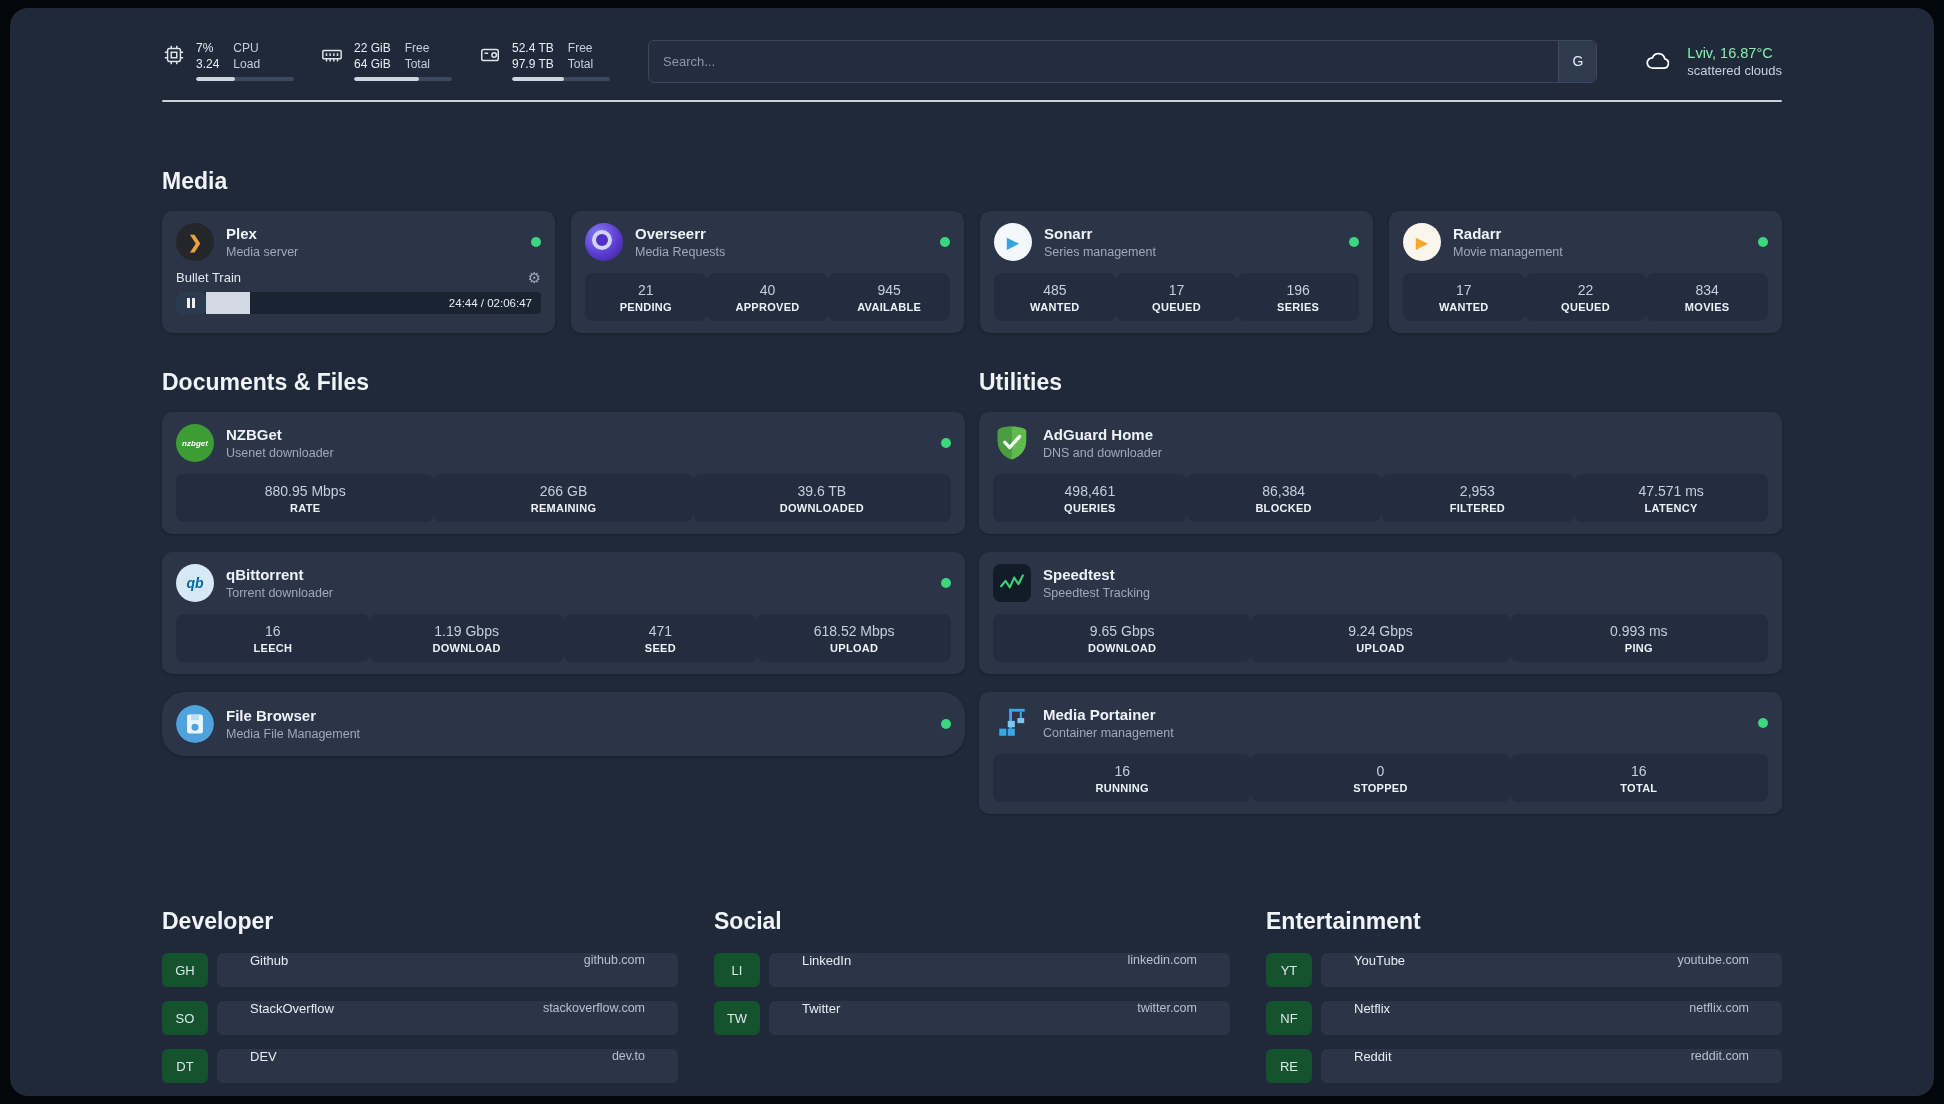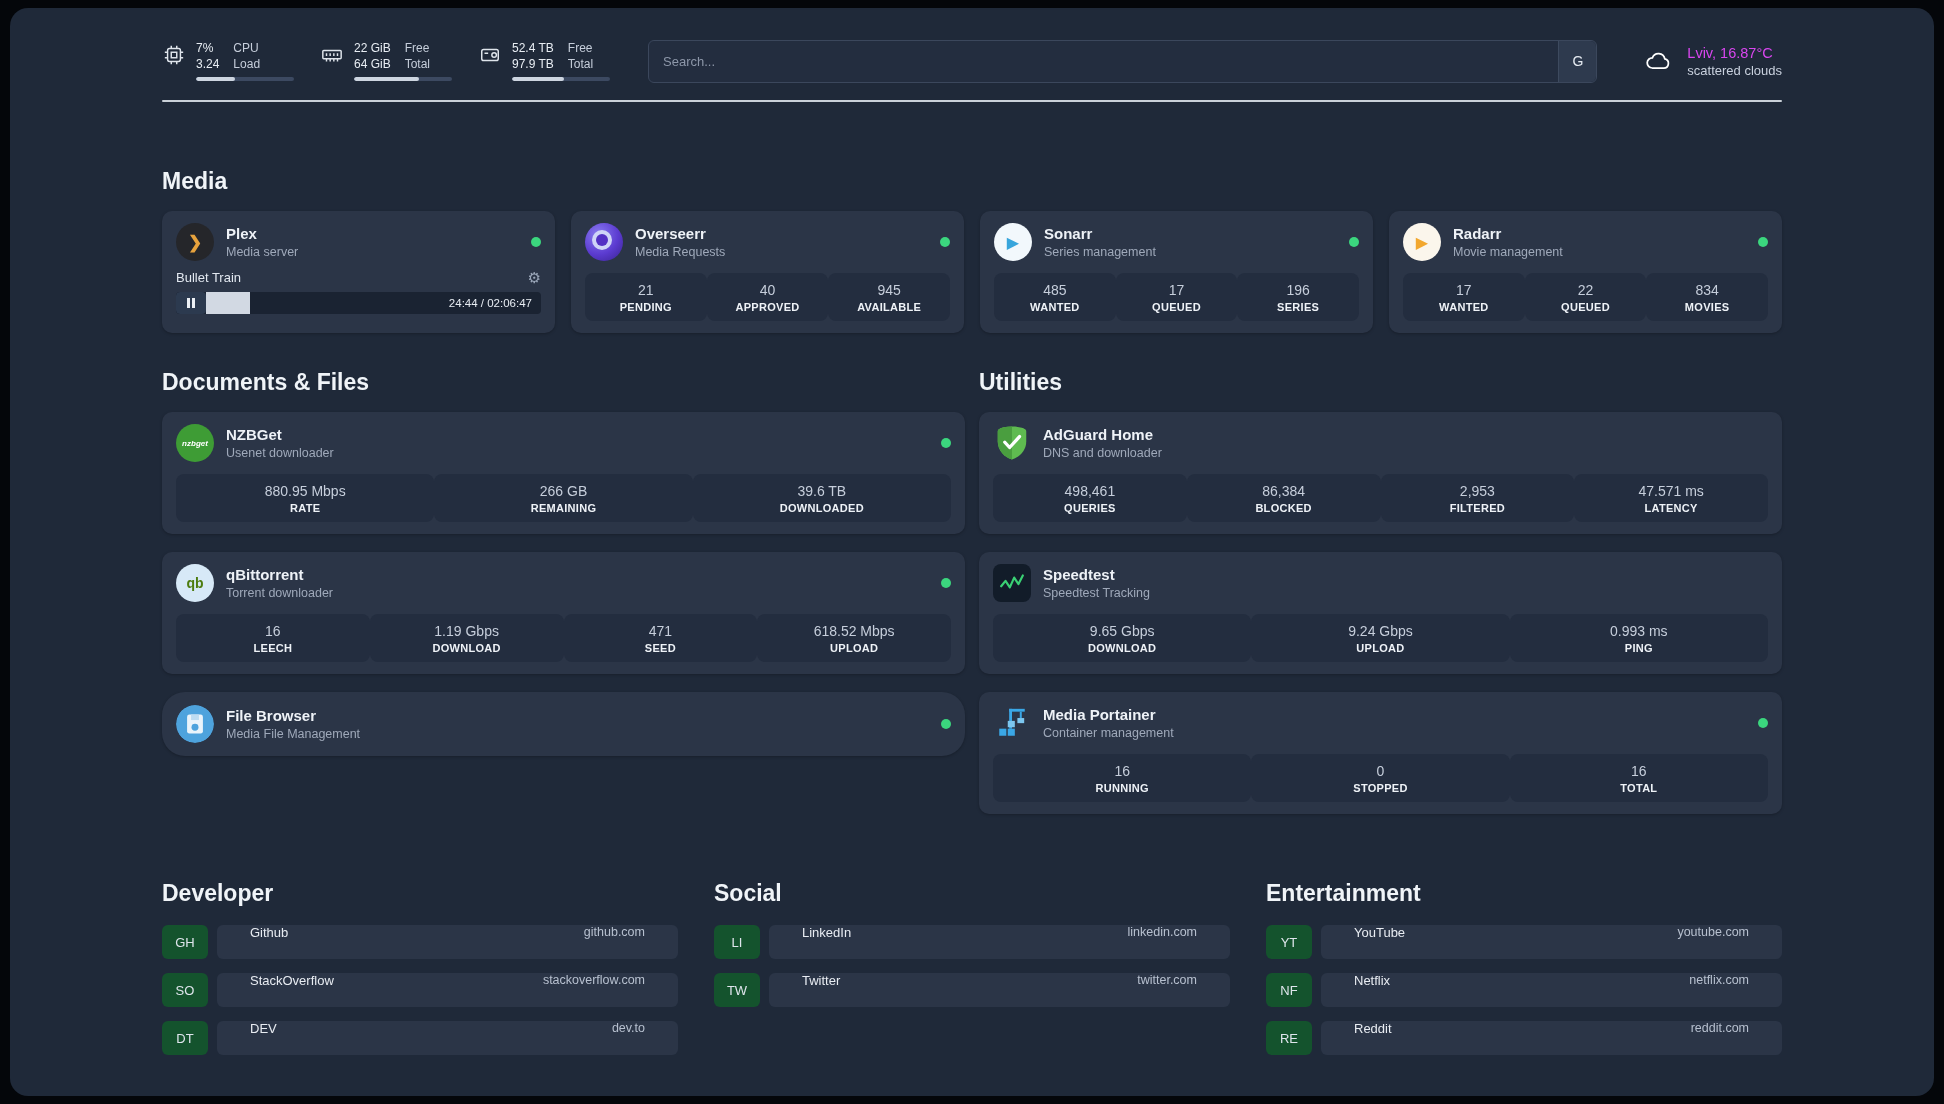--- a/index.html
+++ b/index.html
@@ -28,21 +28,21 @@
     color:#dfe5ee; font-size:13px; padding:0 48px 0 14px; outline:none; font-family:"Liberation Sans", sans-serif;
   }
   .search-input::placeholder { color:#8d97a9; }
   .search-engine {
     position:absolute; right:1px; top:1px; bottom:1px; width:38px; background:#2e3a4e;
     border:none; border-left:1px solid #3d4a5f; border-radius:0 6px 6px 0;
     color:#e6ebf2; font-size:14px; cursor:pointer; font-family:"Liberation Sans", sans-serif;
   }
   .weather { display:flex; align-items:center; gap:12px; }
   .cloud-icon { width:34px; height:30px; display:flex; align-items:center; }
-  .weather-line1 { font-size:14.5px; color:#d946ef; }
+  .weather-line1 { font-size:14.5px; color:#86efac; }
   .weather-line2 { font-size:13px; color:#c9d1de; margin-top:2px; }
 
   .divider { margin-top:16px; height:2px; border-radius:1px; background:rgba(233,239,246,0.85); }
 
   
   .section-title { font-size:23px; font-weight:600; color:#f0f4f8; }
   .media-title { margin-top:66px; }
   .media-grid { margin-top:16px; display:grid; grid-template-columns:repeat(4,1fr); gap:16px; }
 
   .card { background:#2b3547; border-radius:10px; padding:12px 14px; box-shadow:0 1px 3px rgba(0,0,0,0.25); }
@@ -85,26 +85,26 @@
   .overseerr-bg { background:radial-gradient(circle at 35% 30%, #8a7bf0, #5b3bd0 55%, #3c2596 95%); }
   .ov1 { position:absolute; width:20px; height:20px; border-radius:50%; background:#cfd4f7; top:7px; left:7px; }
   .ov2 { position:absolute; width:12px; height:12px; border-radius:50%; background:#5330c4; top:11px; left:11px; }
   .sonarr-bg { background:#f2f8fc; }
   .sonarr-glyph { color:#37a5dc; font-size:16px; }
   .radarr-bg { background:#fbf6ec; }
   .radarr-glyph { color:#f2a72e; font-size:16px; }
   .nzbget-bg { background:#3e9c35; }
   .nzbget-text { color:#ffffff; font-size:8px; font-style:italic; font-weight:700; }
   .qb-bg { background:#d7e9f7; }
-  .qb-text { color:#4d7c0f; font-size:14px; font-weight:700; }
+  .qb-text { color:#0369a1; font-size:14px; font-weight:700;font-style:italic; }
   .square-icon { border-radius:8px; }
   .speedtest-bg { background:#121c29; }
 
   
-  .bookmarks { margin-top:48px; display:grid; grid-template-columns:repeat(3,1fr); gap:0 36px; align-items:start; }
+  .bookmarks { margin-top:76px; display:grid; grid-template-columns:repeat(3,1fr); gap:0 36px; align-items:start; }
   .bm-col .section-title { margin-bottom:18px; }
   .bm-row { display:flex; gap:9px; height:34px; margin-bottom:14px; }
   .bm-abbr {
     width:46px; background:#14532d; border-radius:6px; display:flex; align-items:center; justify-content:center;
     font-size:13px; color:#dfe5ec; cursor:pointer; flex:0 0 auto;
   }
   .bm-pill {
     flex:1; background:#2b3547; border-radius:6px; display:flex; align-items:flex-start; justify-content:space-between;
     padding:0 33px; cursor:pointer;
   }

